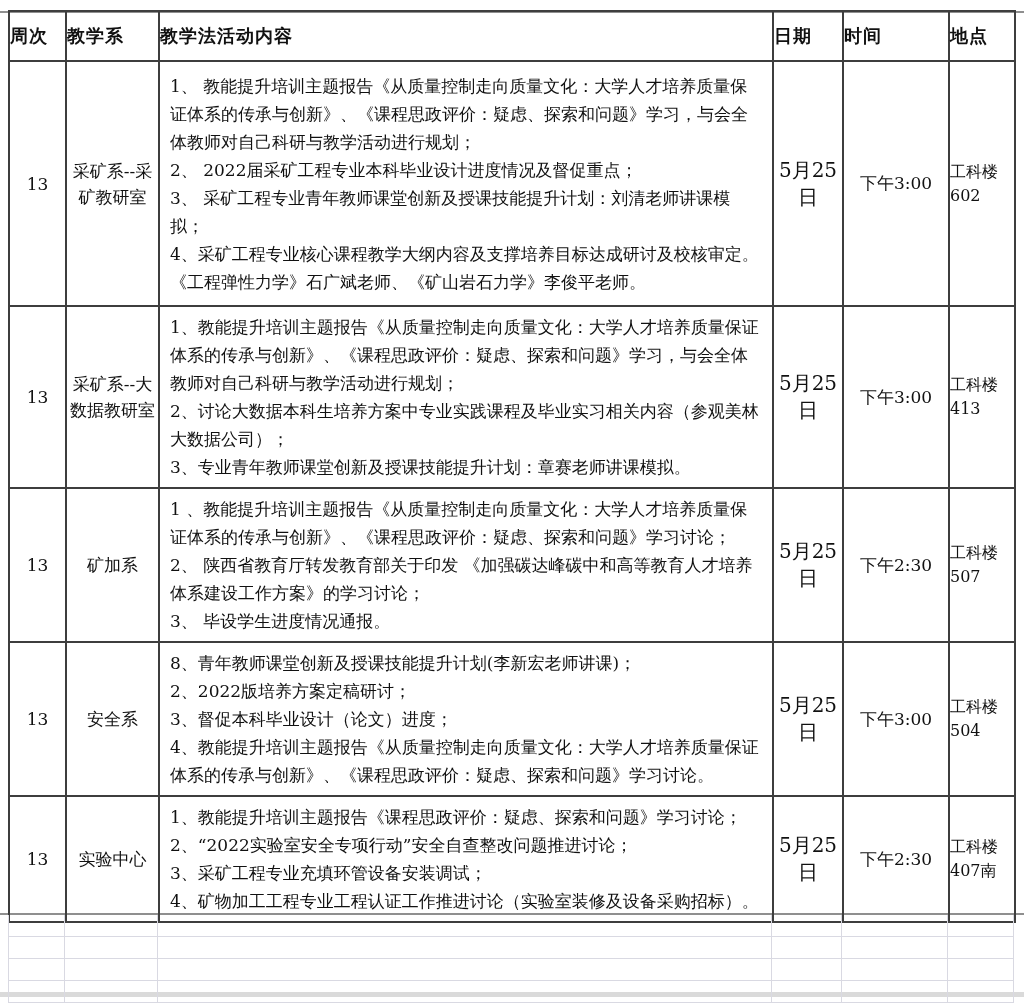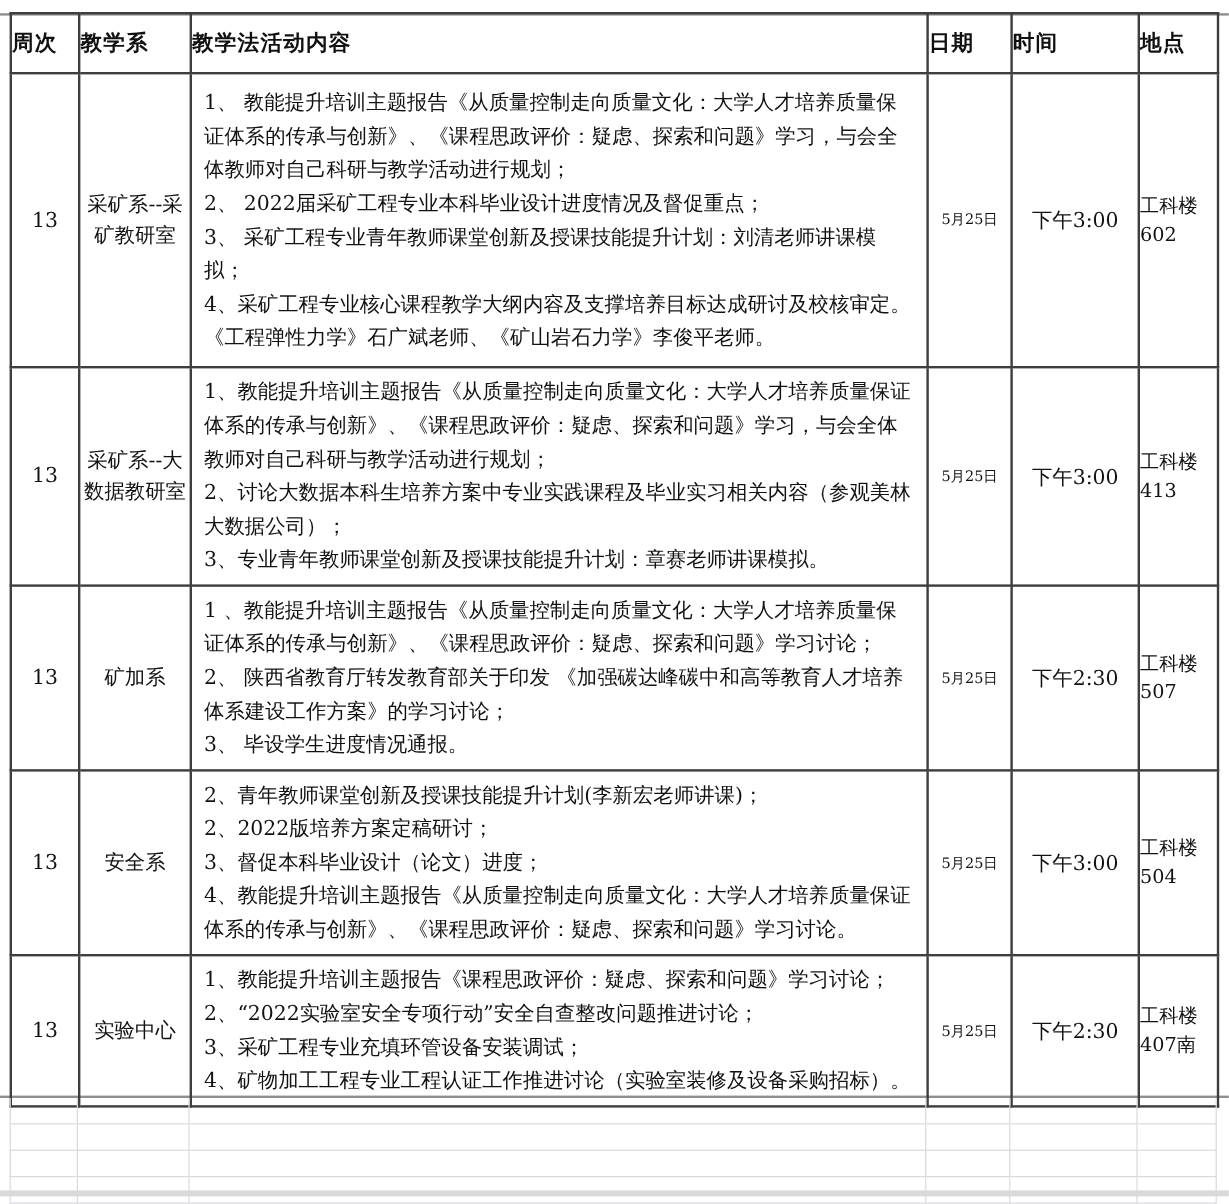--- a/index.html
+++ b/index.html
@@ -25,21 +25,21 @@
     vertical-align:middle;
   }
   th {
     font-size:18px; font-weight:bold; text-align:left;
     height:50px; letter-spacing:1px;
   }
   td.c-week { text-align:center; font-size:17px; }
   td.c-dept { text-align:center; font-size:17px; padding:0 2px; line-height:26px; }
   td.c-content { padding:6px 10px 6px 10px; }
   td.c-content .item { font-size:17px; line-height:28px; text-align:left; }
-  td.c-date { text-align:center; font-size:12px; }
+  td.c-date { text-align:center; font-size:20px; }
   td.c-time { text-align:center; font-size:17px; }
   td.c-loc  { text-align:left; font-size:16px; line-height:24px; padding:0 0; }
 
   tr.r0 td { height:245px; }
   tr.r1 td { height:170px;border-radius:20px; }
   tr.r2 td { height:147px; }
   tr.r3 td { height:148px; }
   tr.r4 td { height:105px; }
 
   .empty-grid {
@@ -116,21 +116,21 @@
         <div class="item">3、 毕设学生进度情况通报。</div>
       </td>
       <td class="c-date">5月25日</td>
       <td class="c-time">下午2:30</td>
       <td class="c-loc">工科楼 507</td>
     </tr>
     <tr class="r3">
       <td class="c-week">13</td>
       <td class="c-dept">安全系</td>
       <td class="c-content">
-        <div class="item">2、青年教师课堂创新及授课技能提升计划(李新宏老师讲课)；</div>
+        <div class="item">8、青年教师课堂创新及授课技能提升计划(李新宏老师讲课)；</div>
         <div class="item">2、2022版培养方案定稿研讨；</div>
         <div class="item">3、督促本科毕业设计（论文）进度；</div>
         <div class="item">4、教能提升培训主题报告《从质量控制走向质量文化：大学人才培养质量保证体系的传承与创新》、《课程思政评价：疑虑、探索和问题》学习讨论。</div>
       </td>
       <td class="c-date">5月25日</td>
       <td class="c-time">下午3:00</td>
       <td class="c-loc">工科楼 504</td>
     </tr>
     <tr class="r4">
       <td class="c-week">13</td>

